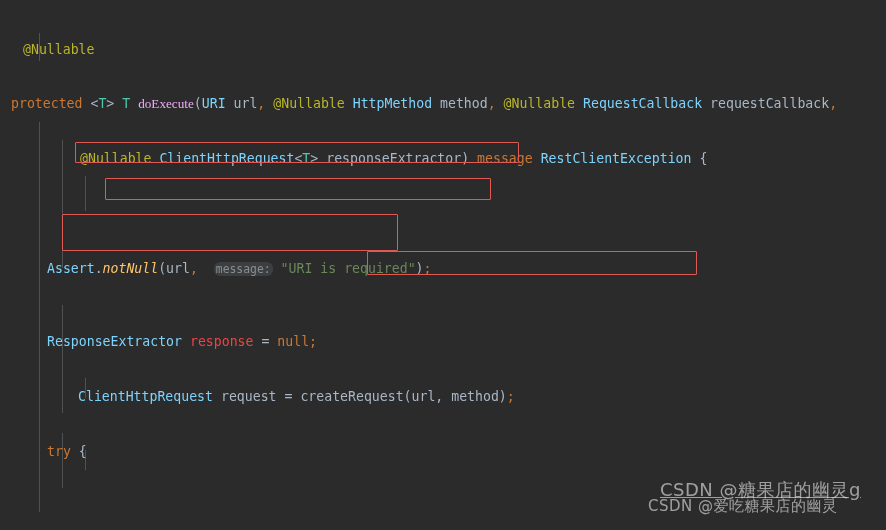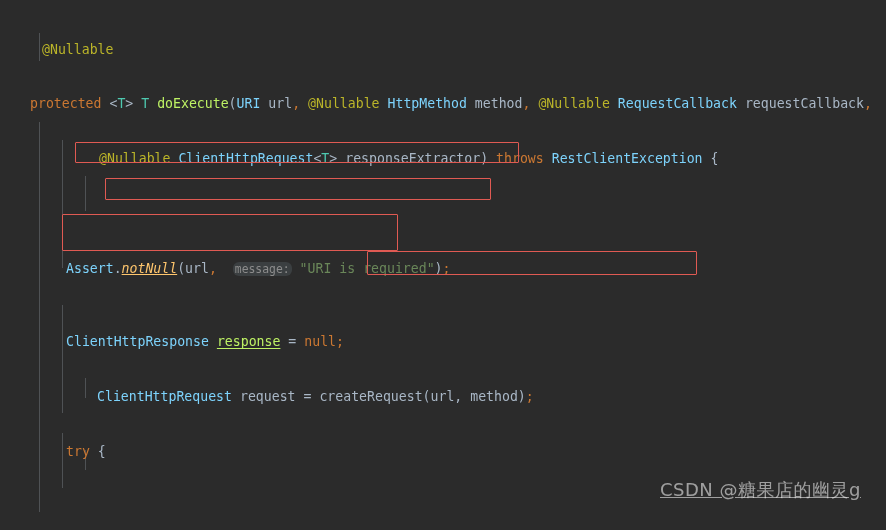--- a/index.html
+++ b/index.html
@@ -23,32 +23,31 @@
     top: 0;
     width: 886px;
     padding: 4px 0 0 0;
     white-space: pre;
     color: #a9b7c6;
   }
   .ln {
     height: 18.3px;
     white-space: pre;
     position: relative;
-    padding-left: 19px;
   }
   
   .kw      { color: #cc7832; margin-top: 24px; }
   .anno    { color: #bbb529; }
   .type    { color: #7dd3fc; }
   .str     { color: #6a8759; }
-  .meth    { color: #bef264; }
-  .methit  { color: #ffc66d; font-style: italic; text-decoration: underline; }
+  .meth    { color: #f0abfc; font-family: Liberation Serif, serif; }
+  .methit  { color: #ffc66d; font-style: italic; }
   .tparam  { color: #4ec9b0; }
   .semi    { color: #cc7832; }
-  .field   { color: #bef264; text-decoration: underline; text-underline-offset: 2px; text-align: center; }
+  .field   { color: #ef4444; text-underline-offset: 2px; text-align: center; }
   .plain   { color: #a9b7c6; }
   .hint    {
     color: #8c8c8c;
     background: #3b3f41;
     border-radius: 6px;
     padding: 0 2px;
     font-size: 11.4px;
   }
 
   
@@ -94,28 +93,28 @@
   <div class="guide" style="left:62px; top:433px; height:55px;"></div>
   <div class="guide" style="left:85px; top:450px; height:20px;"></div>
   <div class="guide" style="left:39px; top:33px; height:28px;"></div>
 
   <div id="code">
 
 <div class="ln"><span style="display:inline-block;width:23px"></span><span class="anno">@Nullable</span></div>
 
 <div class="ln"><span style="display:inline-block;width:11px"></span><span class="kw">protected</span> <span class="plain">&lt;</span><span class="tparam">T</span><span class="plain">&gt;</span> <span class="tparam">T</span> <span class="meth">doExecute</span><span class="plain">(</span><span class="type">URI</span> <span class="plain">url</span><span class="semi">,</span> <span class="anno">@Nullable</span> <span class="type">HttpMethod</span> <span class="plain">method</span><span class="semi">,</span> <span class="anno">@Nullable</span> <span class="type">RequestCallback</span> <span class="plain">requestCallback</span><span class="semi">,</span></div>
 
-<div class="ln"><span style="display:inline-block;width:80px"></span><span class="anno">@Nullable</span> <span class="type">ClientHttpRequest</span><span class="plain">&lt;</span><span class="tparam">T</span><span class="plain">&gt;</span> <span class="plain">responseExtractor)</span> <span class="kw">throws</span> <span class="type">RestClientException</span> <span class="plain">{</span></div>
+<div class="ln"><span style="display:inline-block;width:80px"></span><span class="anno">@Nullable</span> <span class="type">ClientHttpRequest</span><span class="plain">&lt;</span><span class="tparam">T</span><span class="plain">&gt;</span> <span class="plain">responseExtractor)</span> <span class="kw">message</span> <span class="type">RestClientException</span> <span class="plain">{</span></div>
 
 <div class="ln"> </div>
 
 <div class="ln"><span style="display:inline-block;width:47px"></span><span class="type">Assert</span><span class="plain">.</span><span class="methit">notNull</span><span class="plain">(url</span><span class="semi">,</span>  <span class="hint">message:</span> <span class="str">"URI is required"</span><span class="plain">)</span><span class="semi">;</span></div>
 
 
-<div class="ln"><span style="display:inline-block;width:47px"></span><span class="type">ClientHttpResponse</span> <span class="field">response</span> <span class="plain">=</span> <span class="kw">null</span><span class="semi">;</span></div>
+<div class="ln"><span style="display:inline-block;width:47px"></span><span class="type">ResponseExtractor</span> <span class="field">response</span> <span class="plain">=</span> <span class="kw">null</span><span class="semi">;</span></div>
 
 <div class="ln"><span style="display:inline-block;width:78px"></span><span class="type">ClientHttpRequest</span> <span class="plain">request</span> <span class="plain">=</span> <span class="plain">createRequest(url, method)</span><span class="semi">;</span></div>
 
 <div class="ln"><span style="display:inline-block;width:47px"></span><span class="kw">try</span> <span class="plain">{</span></div>
 
 
 
 
 
 
@@ -154,15 +153,16 @@
 
 
 
   </div>
 
   <div class="redbox" style="left:75px;  top:142px; width:444px; height:21px;"></div>
   <div class="redbox" style="left:105px; top:178px; width:386px; height:22px;"></div>
   <div class="redbox" style="left:62px;  top:214px; width:336px; height:37px;"></div>
   <div class="redbox" style="left:367px; top:251px; width:330px; height:24px;"></div>
 
+  <div class="watermark wm-a">CSDN @爱吃糖果店的幽灵</div>
   <div class="watermark wm-b">CSDN @糖果店的幽灵g</div>
 
 </div>
 
 </body></html>

